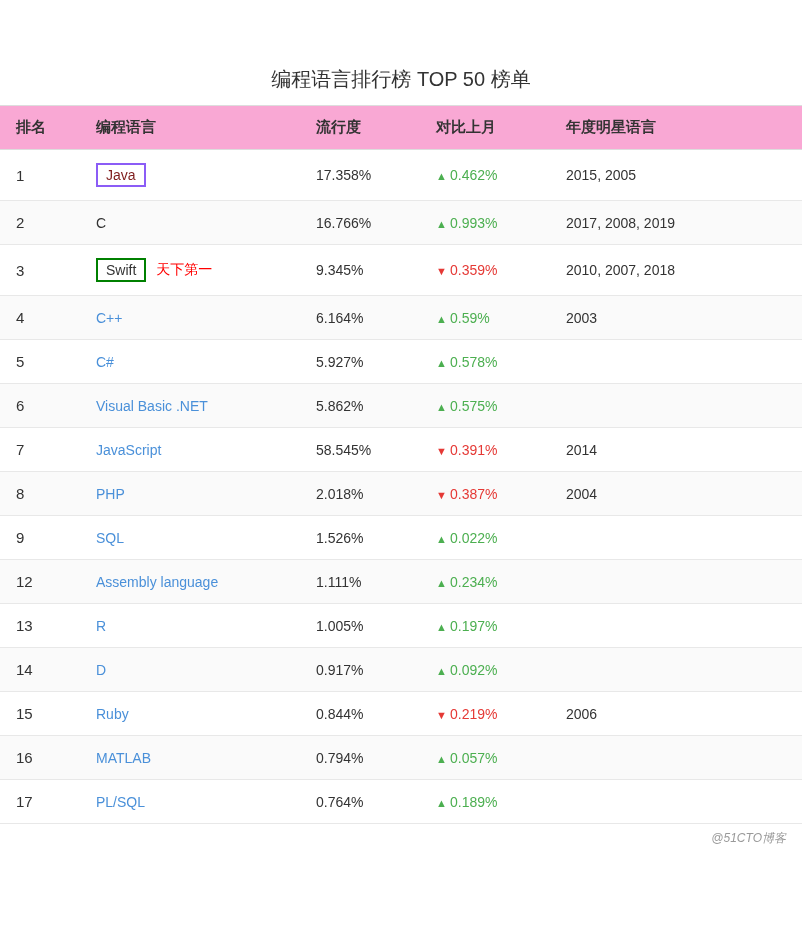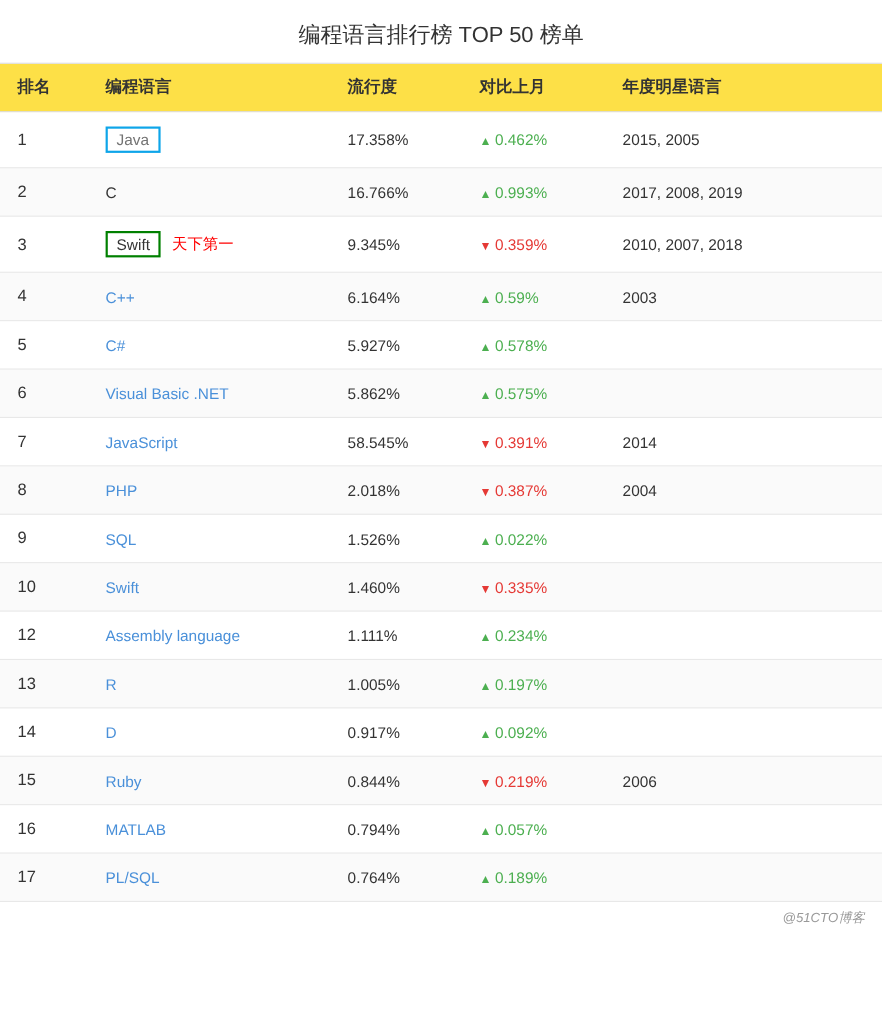--- a/index.html
+++ b/index.html
@@ -8,27 +8,28 @@
       background: #fff;
       width: 802px;
       min-height: 931px;
     }
     .page-title {
       text-align: center;
       font-size: 20px;
       color: #333;
       padding: 18px 0 12px 0;
       font-weight: normal;
+      margin-top: 48px;
     }
     table {
       width: 100%;
       border-collapse: collapse;
     }
     thead tr {
-      background: #fde047;
+      background: #f9a8d4;
     }
     th {
       padding: 12px 16px;
       font-size: 15px;
       color: #333;
       font-weight: bold;
       border-bottom: 1px solid #ddd;
       border-top: 1px solid #ddd;
       text-align: left;
     }
@@ -42,23 +43,23 @@
       font-size: 14px;
       color: #333;
       border-bottom: 1px solid #e8e8e8;
     }
     tr:nth-child(even) td { background: #fafafa; }
     tr:nth-child(odd) td { background: #fff; }
     .rank { color: #333; font-size: 15px; }
     .lang-name { color: #4a90d9; font-size: 14px; }
     .lang-name.java-border {
       display: inline-block;
-      border: 2px solid #0ea5e9;
+      border: 2px solid #8b5cf6;
       padding: 2px 8px;
-      color: #737373;
+      color: #7f1d1d;
     }
     .lang-name.python-border {
       display: inline-block;
       border: 2px solid green;
       padding: 2px 8px;
       color: #333;
     }
     .python-cell {
       display: flex;
       align-items: center;
@@ -160,27 +161,20 @@
         <td class="star-year">2004</td>
       </tr>
       <tr>
         <td class="rank">9</td>
         <td><span class="lang-name">SQL</span></td>
         <td class="popularity">1.526%</td>
         <td><span class="change-up arrow-up">0.022%</span></td>
         <td class="star-year"></td>
       </tr>
       <tr>
-        <td class="rank">10</td>
-        <td><span class="lang-name">Swift</span></td>
-        <td class="popularity">1.460%</td>
-        <td><span class="change-down arrow-down">0.335%</span></td>
-        <td class="star-year"></td>
-      </tr>
-      <tr>
         <td class="rank">12</td>
         <td><span class="lang-name">Assembly language</span></td>
         <td class="popularity">1.111%</td>
         <td><span class="change-up arrow-up">0.234%</span></td>
         <td class="star-year"></td>
       </tr>
       <tr>
         <td class="rank">13</td>
         <td><span class="lang-name">R</span></td>
         <td class="popularity">1.005%</td>

